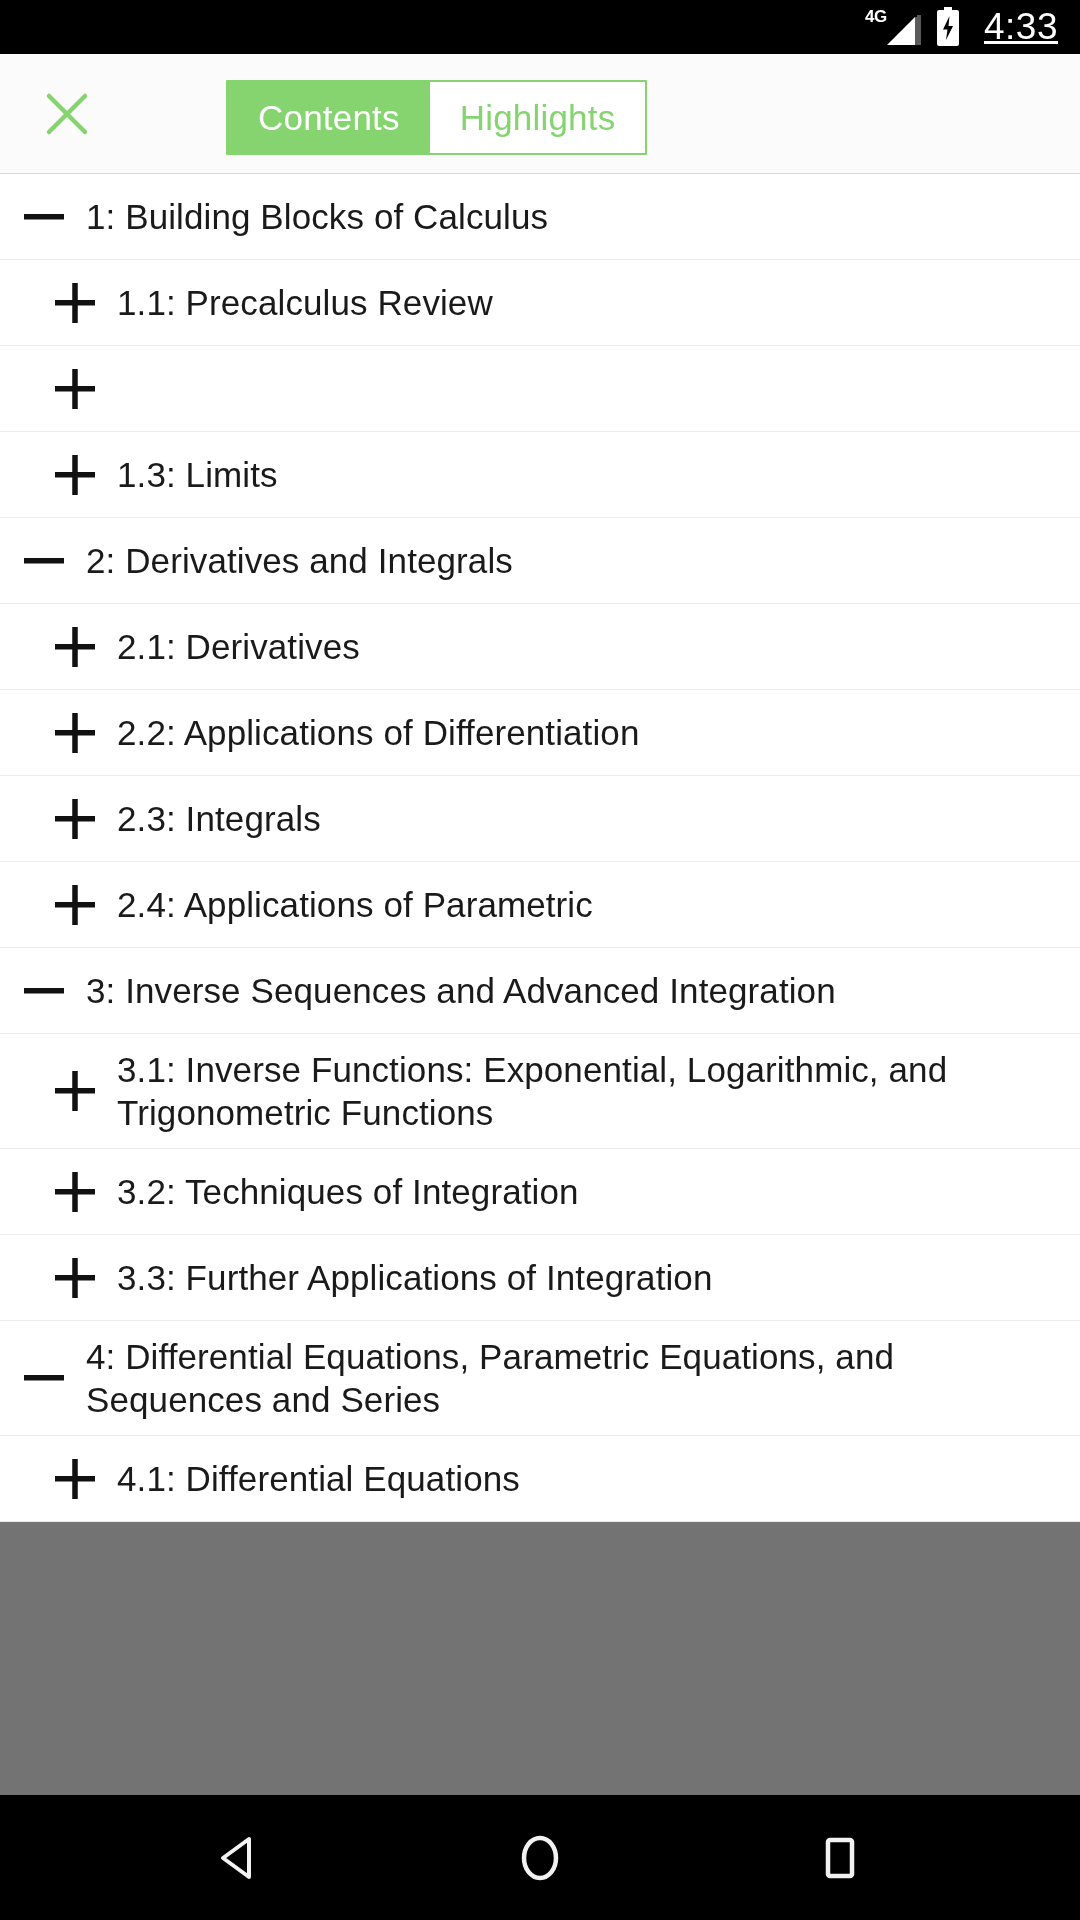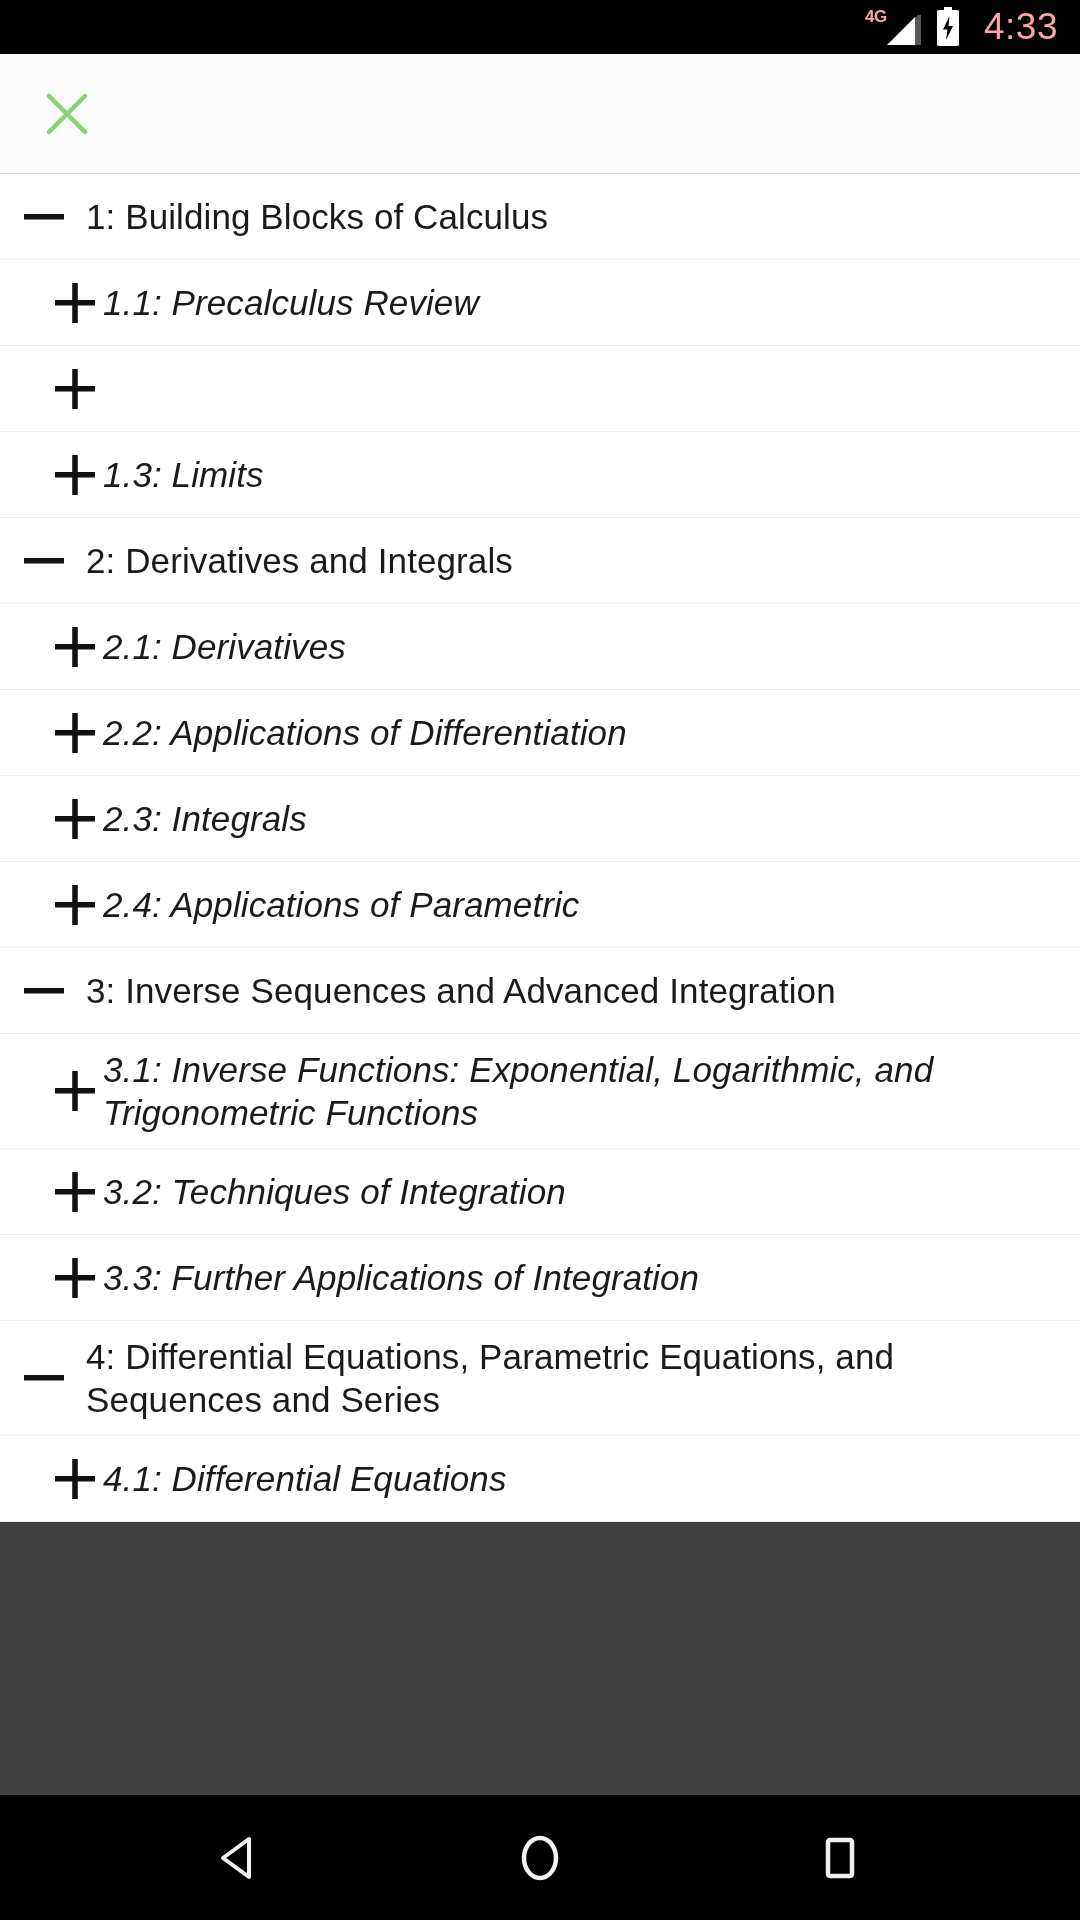--- a/index.html
+++ b/index.html
@@ -6,23 +6,23 @@
   html, body {
     width:1080px; height:1920px;
     background:#ffffff;
     font-family:"Liberation Sans", sans-serif;
     overflow:hidden;
   }
   #screen { position:relative; width:1080px; height:1920px; background:#fff; display:flex; flex-direction:column; }
 
   
   .status-bar {
-    height:54px; background:#000000; color:#fca5a5;
+    height:54px; background:#000000; color:#ffffff;
     display:flex; align-items:center; justify-content:flex-end;
-    padding-right:22px; flex:0 0 54px;
+    padding-right:22px; flex:0 0 54px;text-decoration:underline;
   }
   .status-right { display:flex; align-items:center; gap:14px; }
   .signal-wrap { position:relative; width:52px; height:40px; display:flex; align-items:flex-end; }
   .signal-label { position:absolute; left:-4px; top:1px; font-size:17px; font-weight:700; letter-spacing:-0.5px; line-height:1; }
   .battery-icon { width:26px; height:40px; display:block; }
   .status-time { font-size:37px; font-weight:400; letter-spacing:0.5px; line-height:1; padding-bottom:2px;margin-left:9px; }
 
   
   .tab-bar {
     flex:0 0 120px; height:120px; background:#fbfbfb;
@@ -41,41 +41,41 @@
   }
   .tab {
     display:flex; align-items:center; justify-content:center;
     padding:0 30px; font-size:35px; line-height:1;
     letter-spacing:0.2px; white-space:nowrap;
   }
   .tab.active { background:#85d470; color:#ffffff; }
   .tab.inactive { background:#ffffff; color:#85d470; }
 
   
-  .toc-list { flex:1 1 auto; overflow:hidden; background:#404040; }
+  .toc-list { flex:1 1 auto; overflow:hidden; background:#737373; }
   .toc-row {
     display:flex; align-items:center;
     min-height:86px; border-bottom:1px solid #ededed;
     background:#ffffff;
   }
   .toc-row.level-1 { padding:14px 20px 14px 0; }
   .toc-row.level-2 { padding:14px 20px 14px 0; }
   .toggle-icon {
     flex:0 0 auto; display:flex; align-items:center; justify-content:center;
     width:56px; height:56px; color:#111111;
   }
   .toc-row.level-1 .toggle-icon { margin-left:16px; }
   .toc-row.level-2 .toggle-icon { margin-left:47px; }
   .toggle-icon svg { display:block; }
   .toc-label {
     font-size:35px; line-height:43px; color:#1a1a1a;
     letter-spacing:0.1px;
   }
   .toc-row.level-1 .toc-label { margin-left:14px; max-width:880px; }
-  .toc-row.level-2 .toc-label { margin-left:0; max-width:855px;font-style:italic; }
+  .toc-row.level-2 .toc-label { margin-left:14px; max-width:855px; }
 
   
   .nav-bar {
     flex:0 0 125px; height:125px; background:#000000;
     display:flex; align-items:center; justify-content:space-around;
     padding:0 90px;
   }
   .nav-btn { width:110px; height:110px; display:flex; align-items:center; justify-content:center; }
   .nav-btn svg { display:block; }
 </style>
@@ -107,20 +107,28 @@
 
   <div class="tab-bar">
     <div class="close-btn">
       <span>
         <svg width="54" height="54" viewBox="0 0 54 54" aria-hidden="true">
           <line x1="9" y1="9" x2="45" y2="45" stroke="#85d470" stroke-width="4.5" stroke-linecap="round"></line>
           <line x1="45" y1="9" x2="9" y2="45" stroke="#85d470" stroke-width="4.5" stroke-linecap="round"></line>
         </svg>
       </span>
     </div>
+    <div class="tab-group">
+      <div class="tab active">
+        <span>Contents</span>
+      </div>
+      <div class="tab inactive">
+        <span>Highlights</span>
+      </div>
+    </div>
   </div>
 
   <div class="toc-list">
 
   <div class="toc-row level-1">
         <span class="toggle-icon">
           <svg width="46" height="46" viewBox="0 0 46 46">
             <rect x="3" y="20" width="40" height="5.5" fill="#111111"></rect>
           </svg>
         </span>

